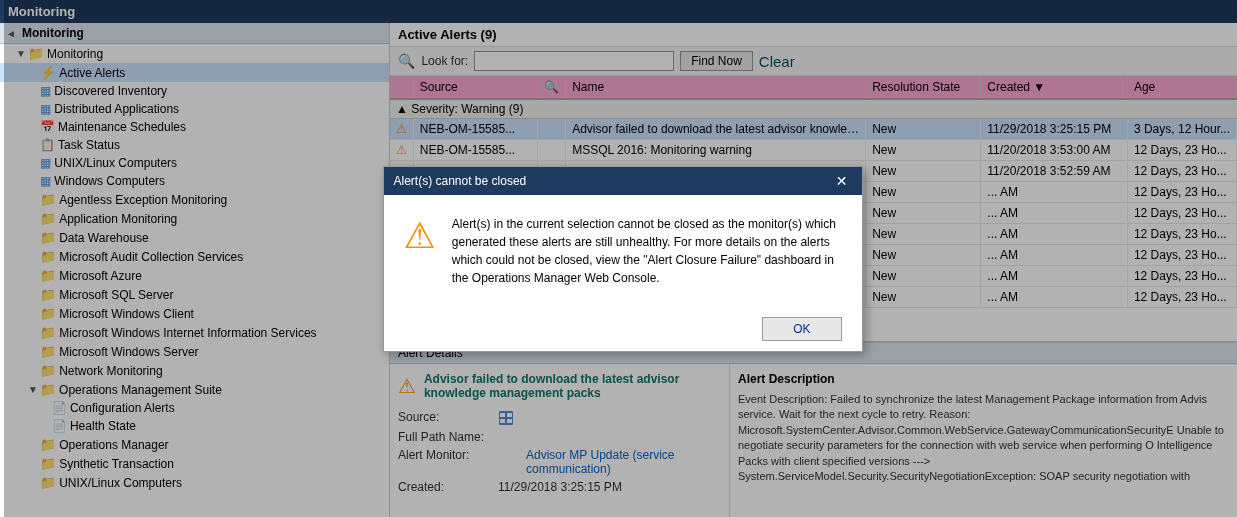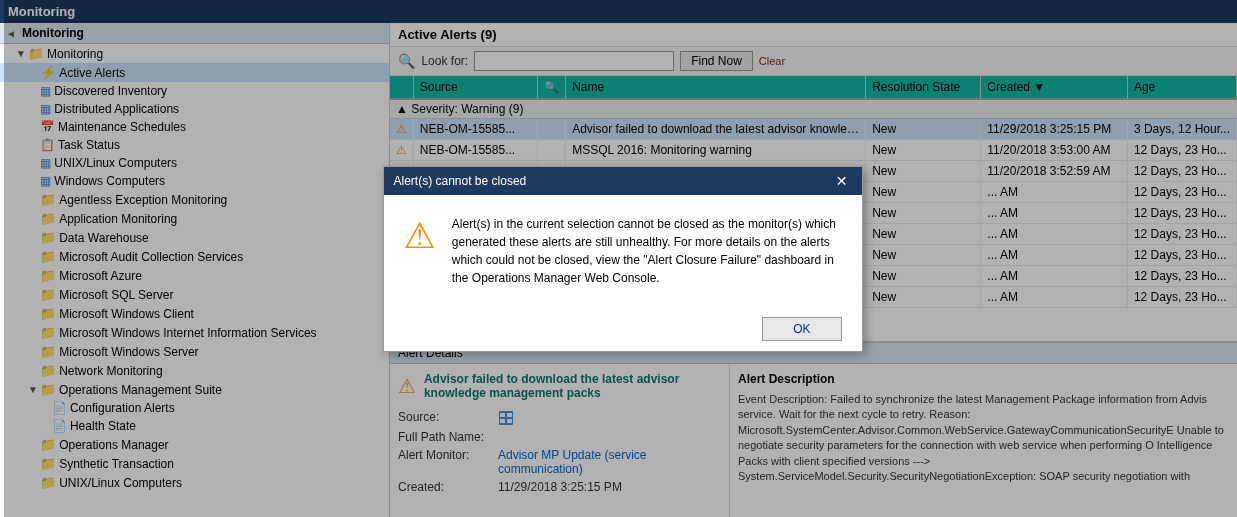--- a/index.html
+++ b/index.html
@@ -117,44 +117,44 @@
 
     .btn {
       padding: 2px 10px;
       background: #e8e8e8;
       border: 1px solid #999;
       cursor: pointer;
       font-size: 12px;
     }
 
     .btn-link {
-      color: #7f1d1d;
+      color: #0c4a6e;
       background: none;
       border: none;
       cursor: pointer;
-      font-size: 11px;
+      font-size: 15px;
       text-decoration: none;
     }
 
     .search-icon { color: #666; font-size: 14px; }
 
     
     .alerts-table {
       flex: 1;
       overflow-y: auto;
     }
 
     table {
       width: 100%;
       border-collapse: collapse;
       font-size: 12px;
     }
 
     table thead {
-      background: #14b8a6;
+      background: #f9a8d4;
       position: sticky;
       top: 0;
     }
 
     table thead th {
       padding: 4px 6px;
       text-align: left;
       border-right: 1px solid #ccc;
       border-bottom: 2px solid #aaa;
       font-weight: normal;
@@ -239,20 +239,21 @@
     }
 
     .detail-value {
       color: #333;
       flex: 1;
     }
 
     .detail-link {
       color: #0066cc;
       text-decoration: none;
+      margin-left: 28px;
     }
 
     .alert-details-right {
       flex: 1;
       padding: 8px;
       overflow-y: auto;
     }
 
     .alert-details-right h4 {
       font-weight: bold;

